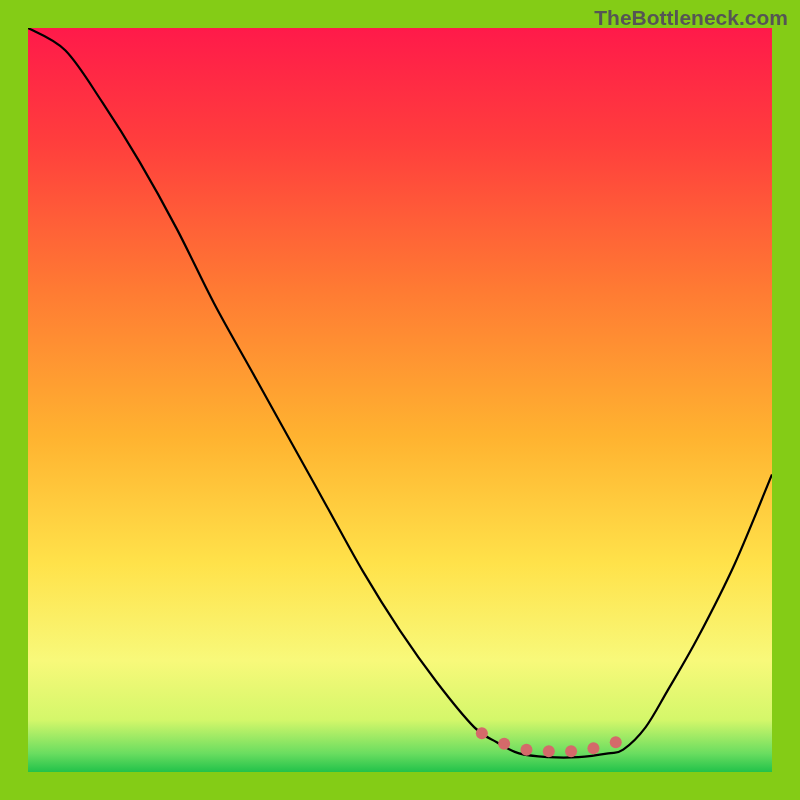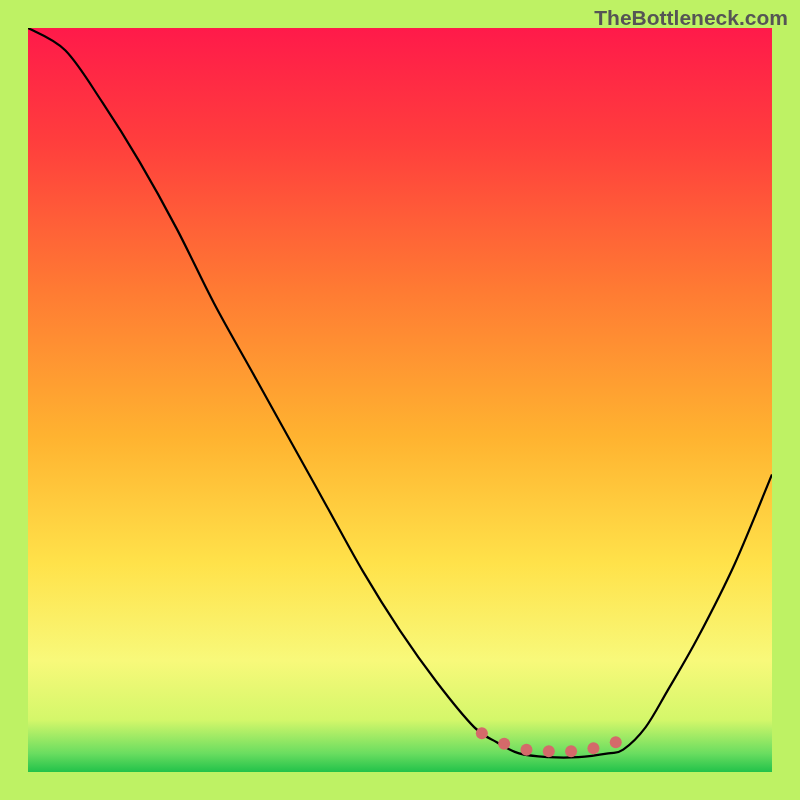--- a/index.html
+++ b/index.html
@@ -8,21 +8,21 @@
     background: #000000;
     width: 800px;
     height: 800px;
     position: relative;
     font-family: Arial, sans-serif;
   }
   .container {
     width: 800px;
     height: 800px;
     position: relative;
-    background: #bef264;
+    background: #84cc16;
   }
   .watermark {
     position: absolute;
     top: 6px;
     right: 12px;
     color: #555555;
     font-size: 21px;
     font-weight: bold;
     z-index: 10;
   }

